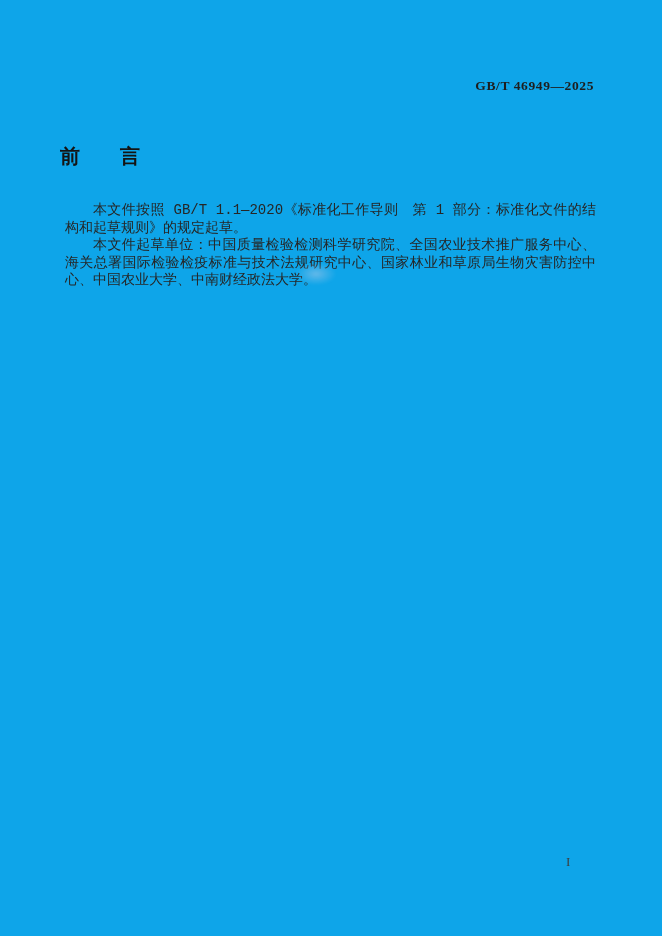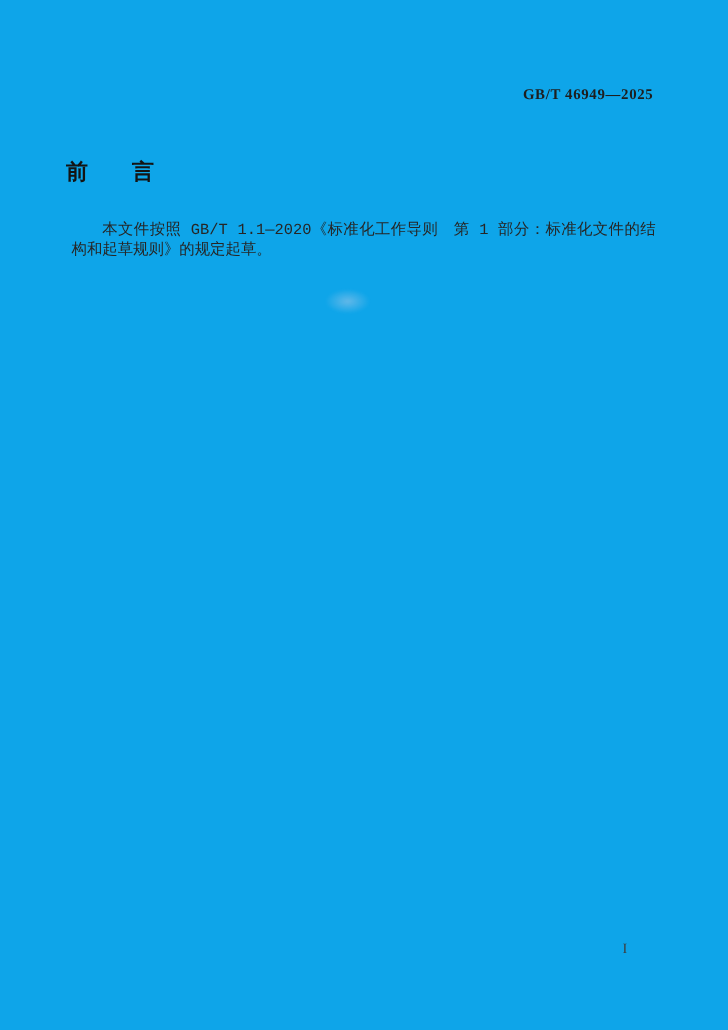--- a/index.html
+++ b/index.html
@@ -85,19 +85,20 @@
 <body>
 
 <div class="page">
 
   <div class="doc-code">GB/T 46949—2025</div>
 
   <h1 class="fw-title">前　　言</h1>
 
   <div class="fw-body">
     <p>本文件按照 GB/T 1.1—2020《标准化工作导则　第 1 部分：标准化文件的结构和起草规则》的规定起草。</p>
+    <p>本文件起草单位：中国质量检验检测科学研究院、全国农业技术推广服务中心、海关总署国际检验检疫标准与技术法规研究中心、国家林业和草原局生物灾害防控中心、中国农业大学、中南财经政法大学。</p>
   </div>
 
   <div class="watermark-smudge"></div>
 
   <div class="page-number">I</div>
 
 </div>
 
 </body></html>

